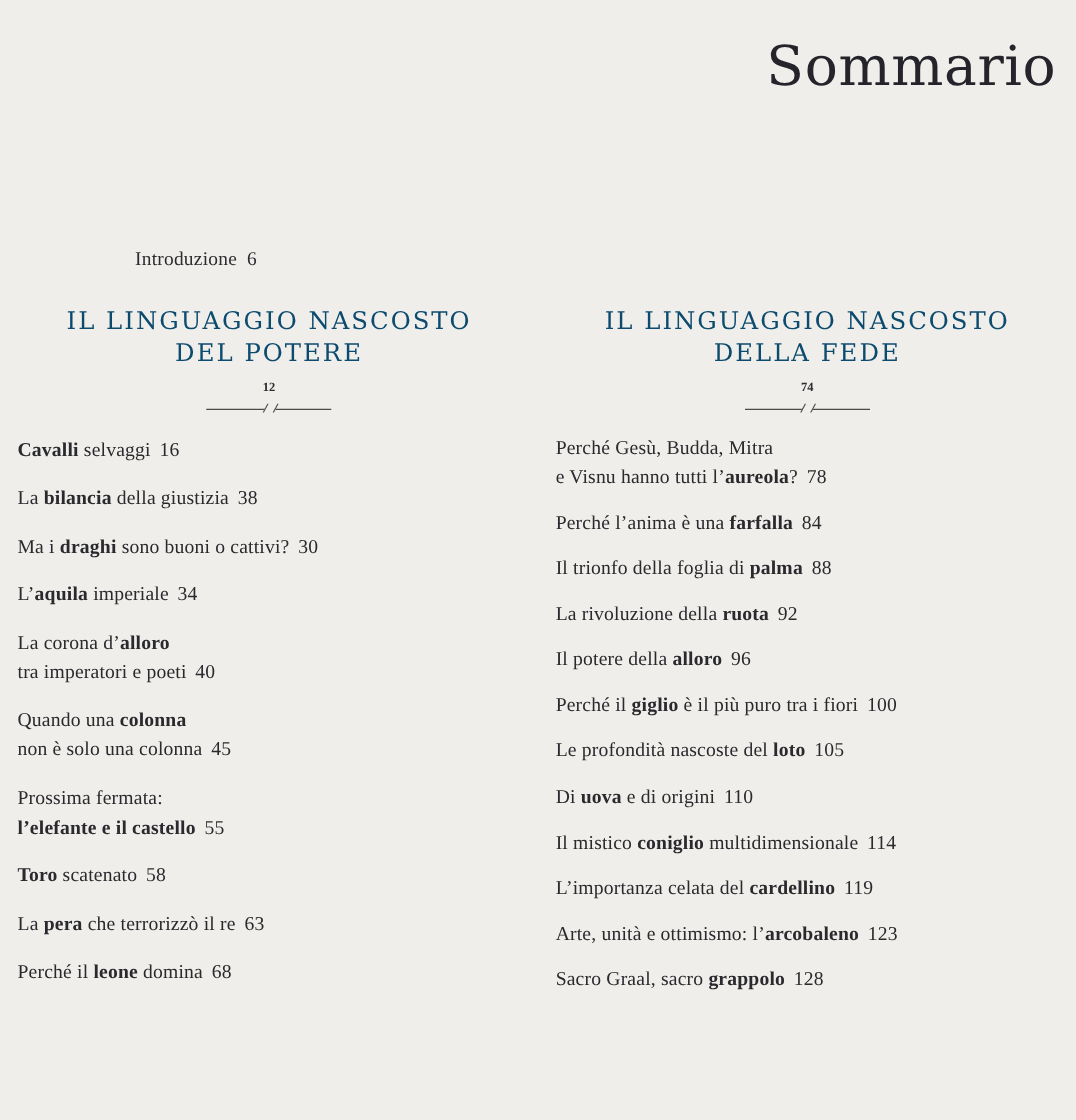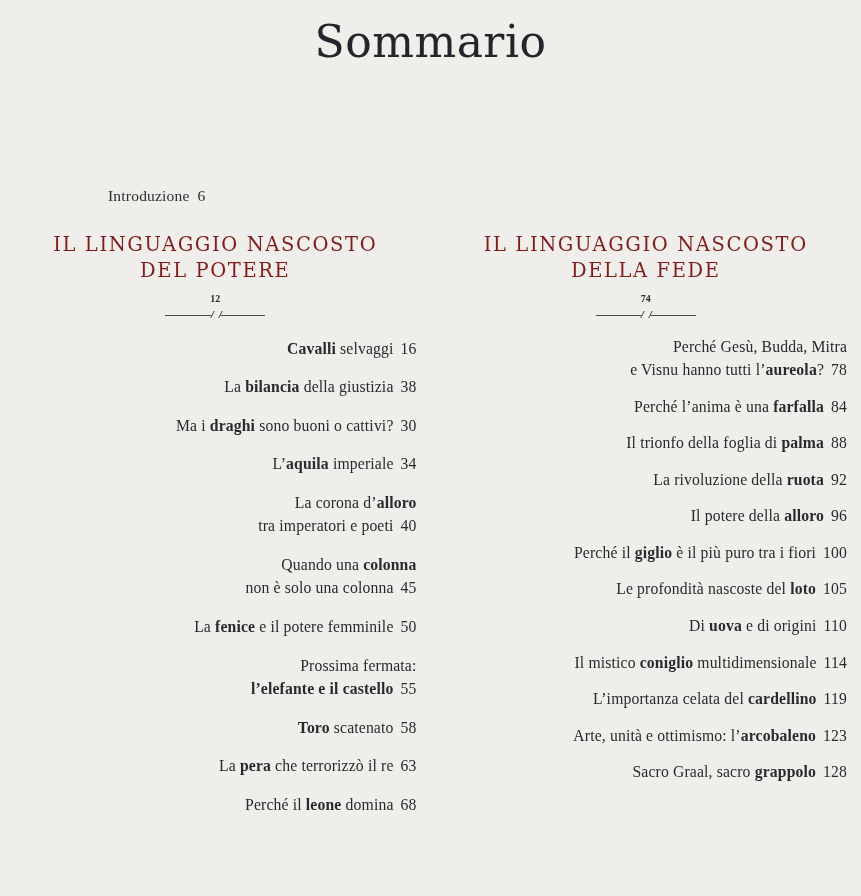--- a/index.html
+++ b/index.html
@@ -15,25 +15,25 @@
     overflow: hidden;
     position: relative;
   }
   .page {
     position: relative;
     width: 861px;
     height: 896px;
     box-sizing: border-box;
   }
   .page-title {
-    text-align: center;
+    text-align: right;
     font-size: 44px;
     font-weight: 400;
     letter-spacing: 0.5px;
-    margin: 4px;
+    margin: 16px;
     padding-top: 12px;
     color: #24242a;
     font-family: "DejaVu Serif", serif;
   }
   .intro {
     position: absolute;
     top: 183px;
     left: 108px;
     font-size: 15.5px;
     color: #2c2c30;
@@ -53,21 +53,21 @@
   .column {
     width: 430.5px;
     box-sizing: border-box;
     padding: 0 14px;
   }
   .section-title {
     text-align: center;
     font-size: 19.5px;
     letter-spacing: 1.6px;
     line-height: 1.35;
-    color: #7f1d1d;
+    color: #0c4a6e;
     font-family: "DejaVu Serif", serif;
     font-weight: 400;
     margin: 0;
   }
   .section-title .line2 {
     display: block;
   }
   .section-page {
     text-align: center;
     font-size: 10px;
@@ -100,21 +100,21 @@
     margin-left: -3.5px;
     background: #efeeea;
     border-left: 1px solid #4a4a4a;
     border-right: 1px solid #4a4a4a;
     transform: skewX(-28deg);
   }
   .entries {
     margin-top: 14px;
   }
   .entry {
-    text-align: right;
+    text-align: left;
     font-size: 15.7px;
     line-height: 1.5;
     color: #2a2a2e;
     margin-bottom: 15px;
     letter-spacing: 0.15px;
   }
   .entry .num {
     margin-left: 7px;
   }
   .entry b {
@@ -150,21 +150,20 @@
       </div>
       <div class="section-page">12</div>
       <div class="rule"></div>
       <div class="entries">
           <div class="entry"><span><b>Cavalli</b> selvaggi</span><span class="num">16</span></div>
           <div class="entry"><span>La <b>bilancia</b> della giustizia</span><span class="num">38</span></div>
           <div class="entry"><span>Ma i <b>draghi</b> sono buoni o cattivi?</span><span class="num">30</span></div>
           <div class="entry"><span>L’<b>aquila</b> imperiale</span><span class="num">34</span></div>
           <div class="entry"><span>La corona d’<b>alloro</b><br>tra imperatori e poeti</span><span class="num">40</span></div>
           <div class="entry"><span>Quando una <b>colonna</b><br>non è solo una colonna</span><span class="num">45</span></div>
-          <div class="entry"><span>La <b>fenice</b> e il potere femminile</span><span class="num">50</span></div>
           <div class="entry"><span>Prossima fermata:<br><b>l’elefante e il castello</b></span><span class="num">55</span></div>
           <div class="entry"><span><b>Toro</b> scatenato</span><span class="num">58</span></div>
           <div class="entry"><span>La <b>pera</b> che terrorizzò il re</span><span class="num">63</span></div>
           <div class="entry"><span>Perché il <b>leone</b> domina</span><span class="num">68</span></div>
         </div>
     </div>
 
     <div class="column col-right">
       <div class="section-title">
         <span>IL LINGUAGGIO NASCOSTO</span>

